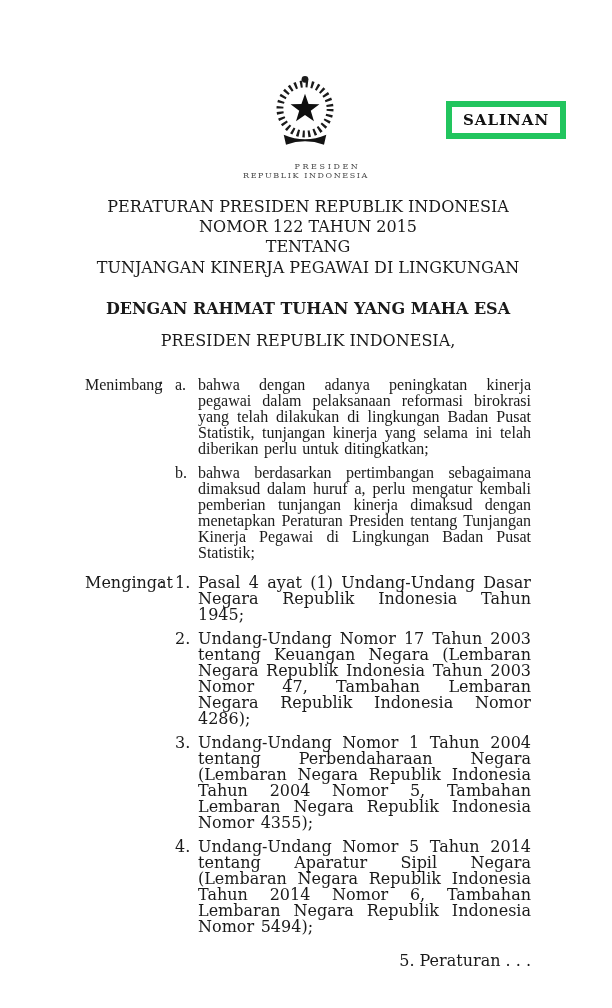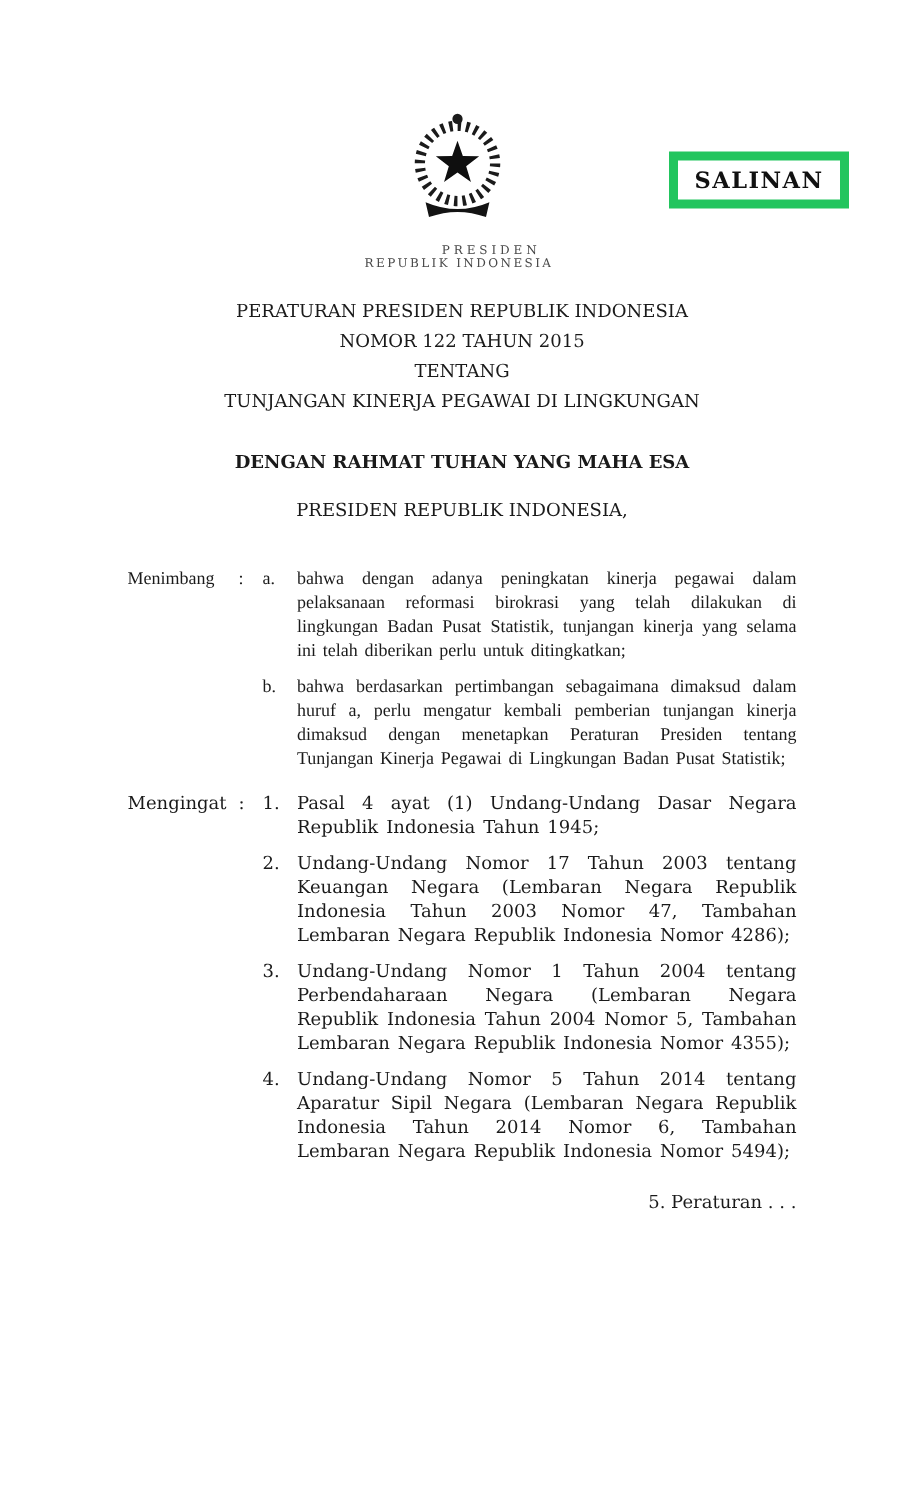--- a/index.html
+++ b/index.html
@@ -26,21 +26,21 @@
   .emblem { position: absolute; top: 70px; left: 267px; width: 76px; height: 84px; }
 
   
   .letterhead { position: absolute; top: 162px; left: 0; width: 612px; text-align: center; color: #474747; }
   .letterhead .lh1 { font-size: 8px; letter-spacing: 2.6px; line-height: 9px; padding-left: 43px; }
   .letterhead .lh2 { font-size: 8px; letter-spacing: 1.6px; line-height: 10px; }
 
   
   .content {
     position: absolute; left: 85px; top: 197px; width: 446px;
-    font-size: 12px; line-height: 16px;
+    font-size: 16px; line-height: 16px;
   }
   .title-block { text-align: center; }
   .title-block .tl { line-height: 20px; }
   .title-block .tl.gap { margin-bottom: 2px; }
   .title-block .tl.tight { line-height: 17px; }
 
   .invocation { text-align: center; margin-top: 24px; line-height: 17px; font-weight: bold; }
   .authority  { text-align: center; margin-top: 15px; line-height: 17px; }
 
   .clause { display: flex; align-items: flex-start; }

